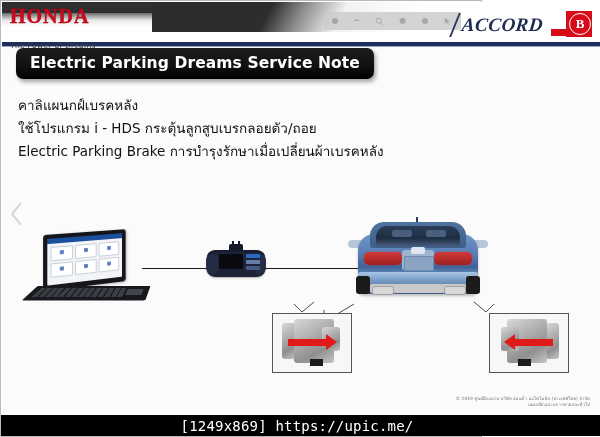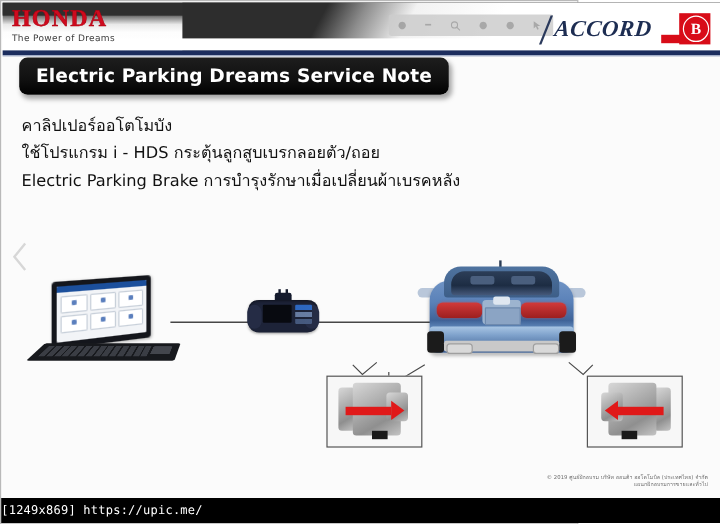--- a/index.html
+++ b/index.html
@@ -16,21 +16,21 @@
   .hdr-dark{position:absolute;left:0;top:0;width:598px;height:11px;background:#2f2f2f;}
   .hdr-sheen{position:absolute;left:150px;top:0;width:448px;height:40px;
        background:linear-gradient(118deg,#2d2d2d 0%,#2d2d2d 26%,#8c8c8c 33%,#f2f2f2 42%,#ffffff 58%,#ffffff 100%);}
   .hdr-white{position:absolute;left:0;top:30px;width:598px;height:10px;background:#fff;}
 
   
   .honda{position:absolute;left:8px;top:4px;width:130px;z-index:6;}
   .honda-word{font-family:"Liberation Serif","DejaVu Serif",serif;font-weight:bold;font-size:20px;
      letter-spacing:1px;color:#ce0a1e;line-height:20px;
      -webkit-text-stroke:0.4px #a8000f;}
-  .honda-tag{font-size:7.5px;color:#3b3b3b;letter-spacing:.3px;margin-top:1px;}
+  .honda-tag{font-size:7.5px;color:#3b3b3b;letter-spacing:.3px;margin-top:15px;}
 
   
   .toolbar{position:absolute;left:322px;top:10px;width:137px;height:18px;background:#cdcdcd;
      border-radius:2px;display:flex;align-items:center;justify-content:space-around;z-index:7;opacity:.85;}
   .tbi{font-size:8px;color:#9a9a9a;line-height:1;}
   .tbi svg{display:block;}
 
   
   .accord{position:absolute;left:452px;top:9px;width:140px;height:30px;z-index:7;}
   .accord-slash{position:absolute;left:0;top:2px;width:2px;height:24px;background:#2b3a5c;transform:skewX(-22deg);}
@@ -131,22 +131,22 @@
   .cal-img{position:absolute;left:9px;top:5px;width:60px;height:48px;}
   .cal-blob{position:absolute;border-radius:3px;background:linear-gradient(150deg,#d8d8d8,#a9a9a9 45%,#8f8f8f 70%,#c5c5c5);}
   .arrow{position:absolute;top:20px;height:7px;background:#e01919;}
   .arrow-head{position:absolute;top:15px;width:0;height:0;border-top:8px solid transparent;border-bottom:8px solid transparent;}
 
   
   .copy{position:absolute;right:10px;bottom:8px;text-align:right;color:#6d6d6d;font-size:4.4px;line-height:6.6px;letter-spacing:.05px;}
 
   
   .wm{position:absolute;left:0;bottom:0;width:600px;height:21px;background:#000;color:#fff;
-      font-family:"DejaVu Sans Mono","Liberation Mono",monospace;font-size:10px;
-      display:flex;align-items:center;justify-content:flex-start;padding-right:8px;box-sizing:border-box;letter-spacing:.2px;}
+      font-family:"DejaVu Sans Mono","Liberation Mono",monospace;font-size:14px;
+      display:flex;align-items:center;justify-content:center;padding-right:8px;box-sizing:border-box;letter-spacing:.2px;}
 </style>
 </head>
 <body>
 
 <div class="frame">
 
   <div class="slide">
 
     <div class="hdr">
       <div class="hdr-dark"></div>
@@ -184,21 +184,21 @@
       <div class="accord-redbox"></div>
       <div class="accord-b">B</div>
     </div>
 
     <div class="rule"></div>
     <div class="rule-lite"></div>
 
     <div class="title">Electric Parking Dreams Service Note</div>
 
     <div class="body-txt">
-      <div class="ln ln1">คาลิปเปอร์ออโตโมบัง</div>
+      <div class="ln ln1">คาลิแผนกฝ์เบรคหลัง</div>
       <div class="ln">ใช้โปรแกรม i - HDS กระตุ้นลูกสูบเบรกลอยตัว/ถอย</div>
       <div class="ln">Electric Parking Brake การบำรุงรักษาเมื่อเปลี่ยนผ้าเบรคหลัง</div>
     </div>
 
     <div class="navprev">
       <svg width="16" height="28" viewBox="0 0 16 28">
           <polyline points="12,3 3,14 12,25" fill="none" stroke="#b4b4b4" stroke-width="2"></polyline>
         </svg>
     </div>
 

